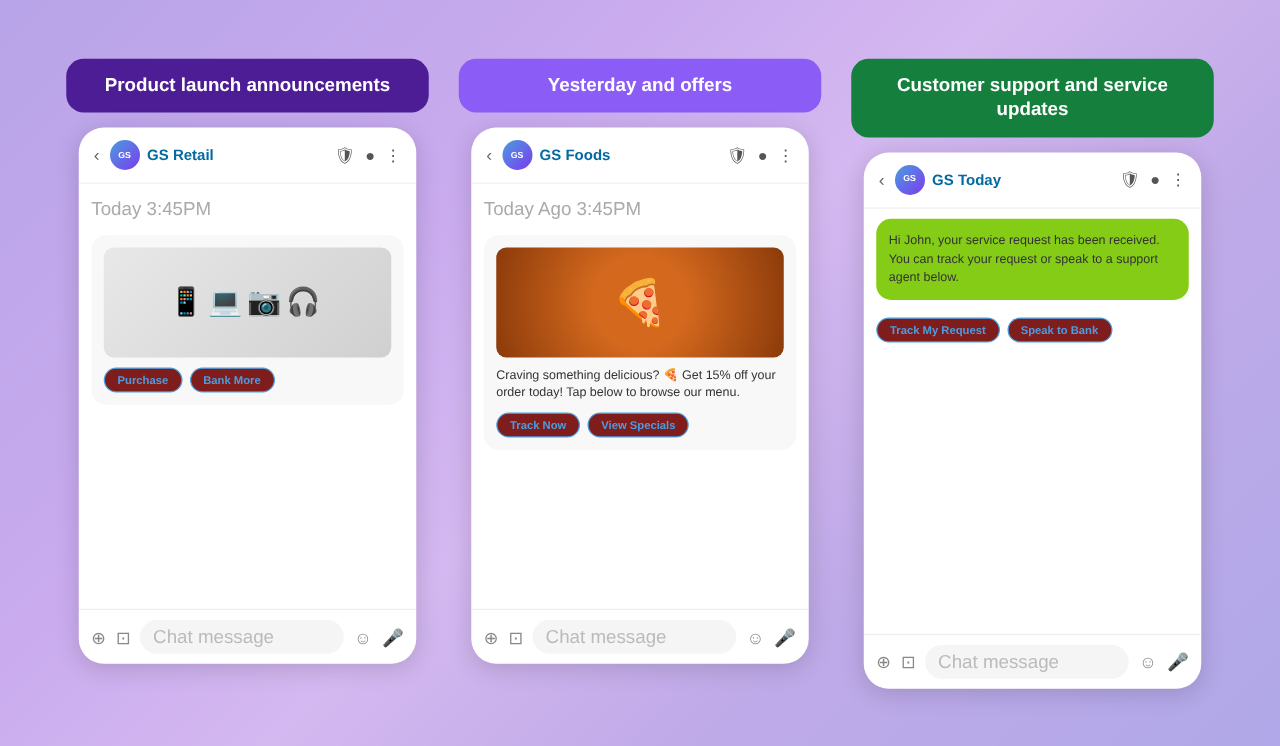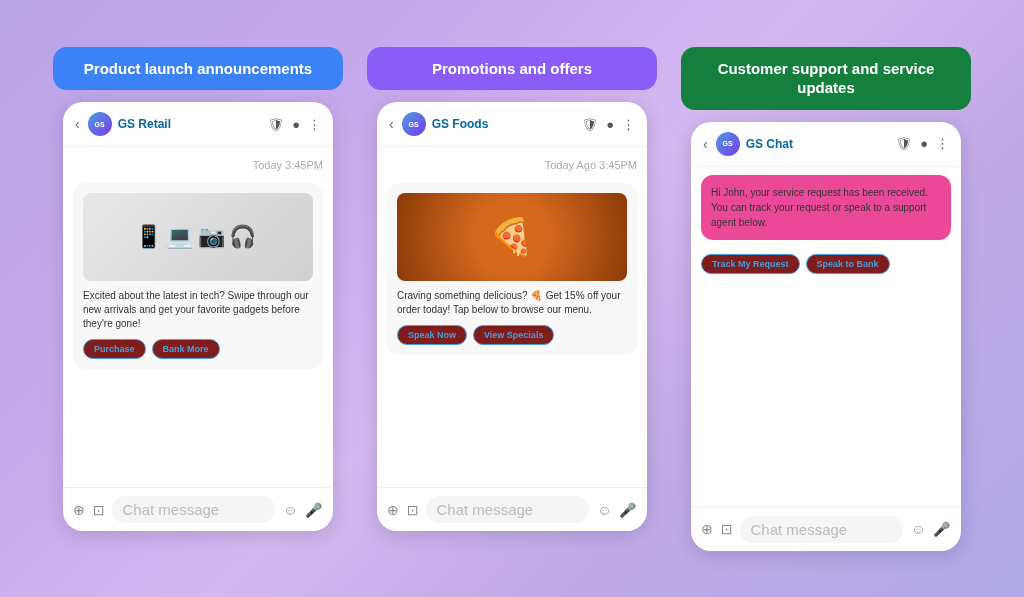--- a/index.html
+++ b/index.html
@@ -34,21 +34,21 @@
       border-radius: 14px;
       padding: 12px 20px;
       text-align: center;
       font-weight: 700;
       font-size: 15px;
       line-height: 1.3;
       color: #fff;
       width: 100%;
     }
 
-    .badge-blue { background: #3b82f6; }
+    .badge-blue { background: #4c1d95; }
     .badge-purple { background: #8b5cf6; }
     .badge-dark-purple { background: #15803d; }
 
     .phone-mockup {
       background: #fff;
       border-radius: 20px;
       width: 270px;
       box-shadow: 0 4px 20px rgba(0,0,0,0.15);
       overflow: hidden;
       display: flex;
@@ -104,22 +104,22 @@
     .phone-body {
       flex: 1;
       padding: 8px 10px;
       min-height: 340px;
       display: flex;
       flex-direction: column;
       gap: 8px;
     }
 
     .timestamp {
-      text-align: right;
-      font-size: 11px;
+      text-align: left;
+      font-size: 15px;
       color: #aaa;
       margin: 4px 0;
     }
 
     .message-card {
       background: #f8f8f8;
       border-radius: 12px;
       padding: 10px;
       margin-bottom: 4px;
     }
@@ -175,21 +175,21 @@
       background: #7f1d1d;
       color: #4a9de0;
       border-radius: 20px;
       padding: 4px 10px;
       font-size: 9px;
       font-weight: 600;
       cursor: pointer;
     }
 
     .support-message {
-      background: #ec4899;
+      background: #84cc16;
       border-radius: 12px;
       padding: 10px;
       font-size: 10px;
       color: #333;
       line-height: 1.5;
       margin-bottom: 6px;
     }
 
     .phone-footer {
       border-top: 1px solid #eee;
@@ -245,21 +245,20 @@
         <div class="header-icons">
           <span class="shield-icon">🛡</span>
           <span>●</span>
           <span>⋮</span>
         </div>
       </div>
       <div class="phone-body">
         <div class="timestamp">Today 3:45PM</div>
         <div class="message-card">
           <div class="tech-img"></div>
-          <div class="msg-text">Excited about the latest in tech? Swipe through our new arrivals and get your favorite gadgets before they're gone!</div>
           <div class="msg-buttons">
             <button class="msg-btn">Purchase</button>
             <button class="msg-btn">Bank More</button>
           </div>
         </div>
       </div>
       <div class="phone-footer">
         <div class="footer-icons-left">
           <span class="footer-icon">⊕</span>
           <span class="footer-icon">⊡</span>
@@ -268,40 +267,40 @@
         <div class="footer-icons-right">
           <span class="footer-icon">☺</span>
           <span class="footer-icon">🎤</span>
         </div>
       </div>
     </div>
   </div>
 
   <div class="column">
     <div class="header-badge badge-purple">
-      <span>Promotions and offers</span>
+      <span>Yesterday and offers</span>
     </div>
     <div class="phone-mockup">
       <div class="phone-header">
         <span class="back-arrow">‹</span>
         <div class="avatar-circle">GS</div>
         <span class="phone-title">GS Foods</span>
         <div class="header-icons">
           <span class="shield-icon">🛡</span>
           <span>●</span>
           <span>⋮</span>
         </div>
       </div>
       <div class="phone-body">
         <div class="timestamp">Today Ago 3:45PM</div>
         <div class="message-card">
           <div class="pizza-img">🍕</div>
           <div class="msg-text">Craving something delicious? 🍕 Get 15% off your order today! Tap below to browse our menu.</div>
           <div class="msg-buttons">
-            <button class="msg-btn">Speak Now</button>
+            <button class="msg-btn">Track Now</button>
             <button class="msg-btn">View Specials</button>
           </div>
         </div>
       </div>
       <div class="phone-footer">
         <div class="footer-icons-left">
           <span class="footer-icon">⊕</span>
           <span class="footer-icon">⊡</span>
         </div>
         <div class="chat-input">Chat message</div>
@@ -314,21 +313,21 @@
   </div>
 
   <div class="column">
     <div class="header-badge badge-dark-purple">
       <span>Customer support and service updates</span>
     </div>
     <div class="phone-mockup">
       <div class="phone-header">
         <span class="back-arrow">‹</span>
         <div class="avatar-circle">GS</div>
-        <span class="phone-title">GS Chat</span>
+        <span class="phone-title">GS Today</span>
         <div class="header-icons">
           <span class="shield-icon">🛡</span>
           <span>●</span>
           <span>⋮</span>
         </div>
       </div>
       <div class="phone-body">
         <div class="support-message">Hi John, your service request has been received. You can track your request or speak to a support agent below.</div>
         <div class="msg-buttons">
           <button class="msg-btn">Track My Request</button>

